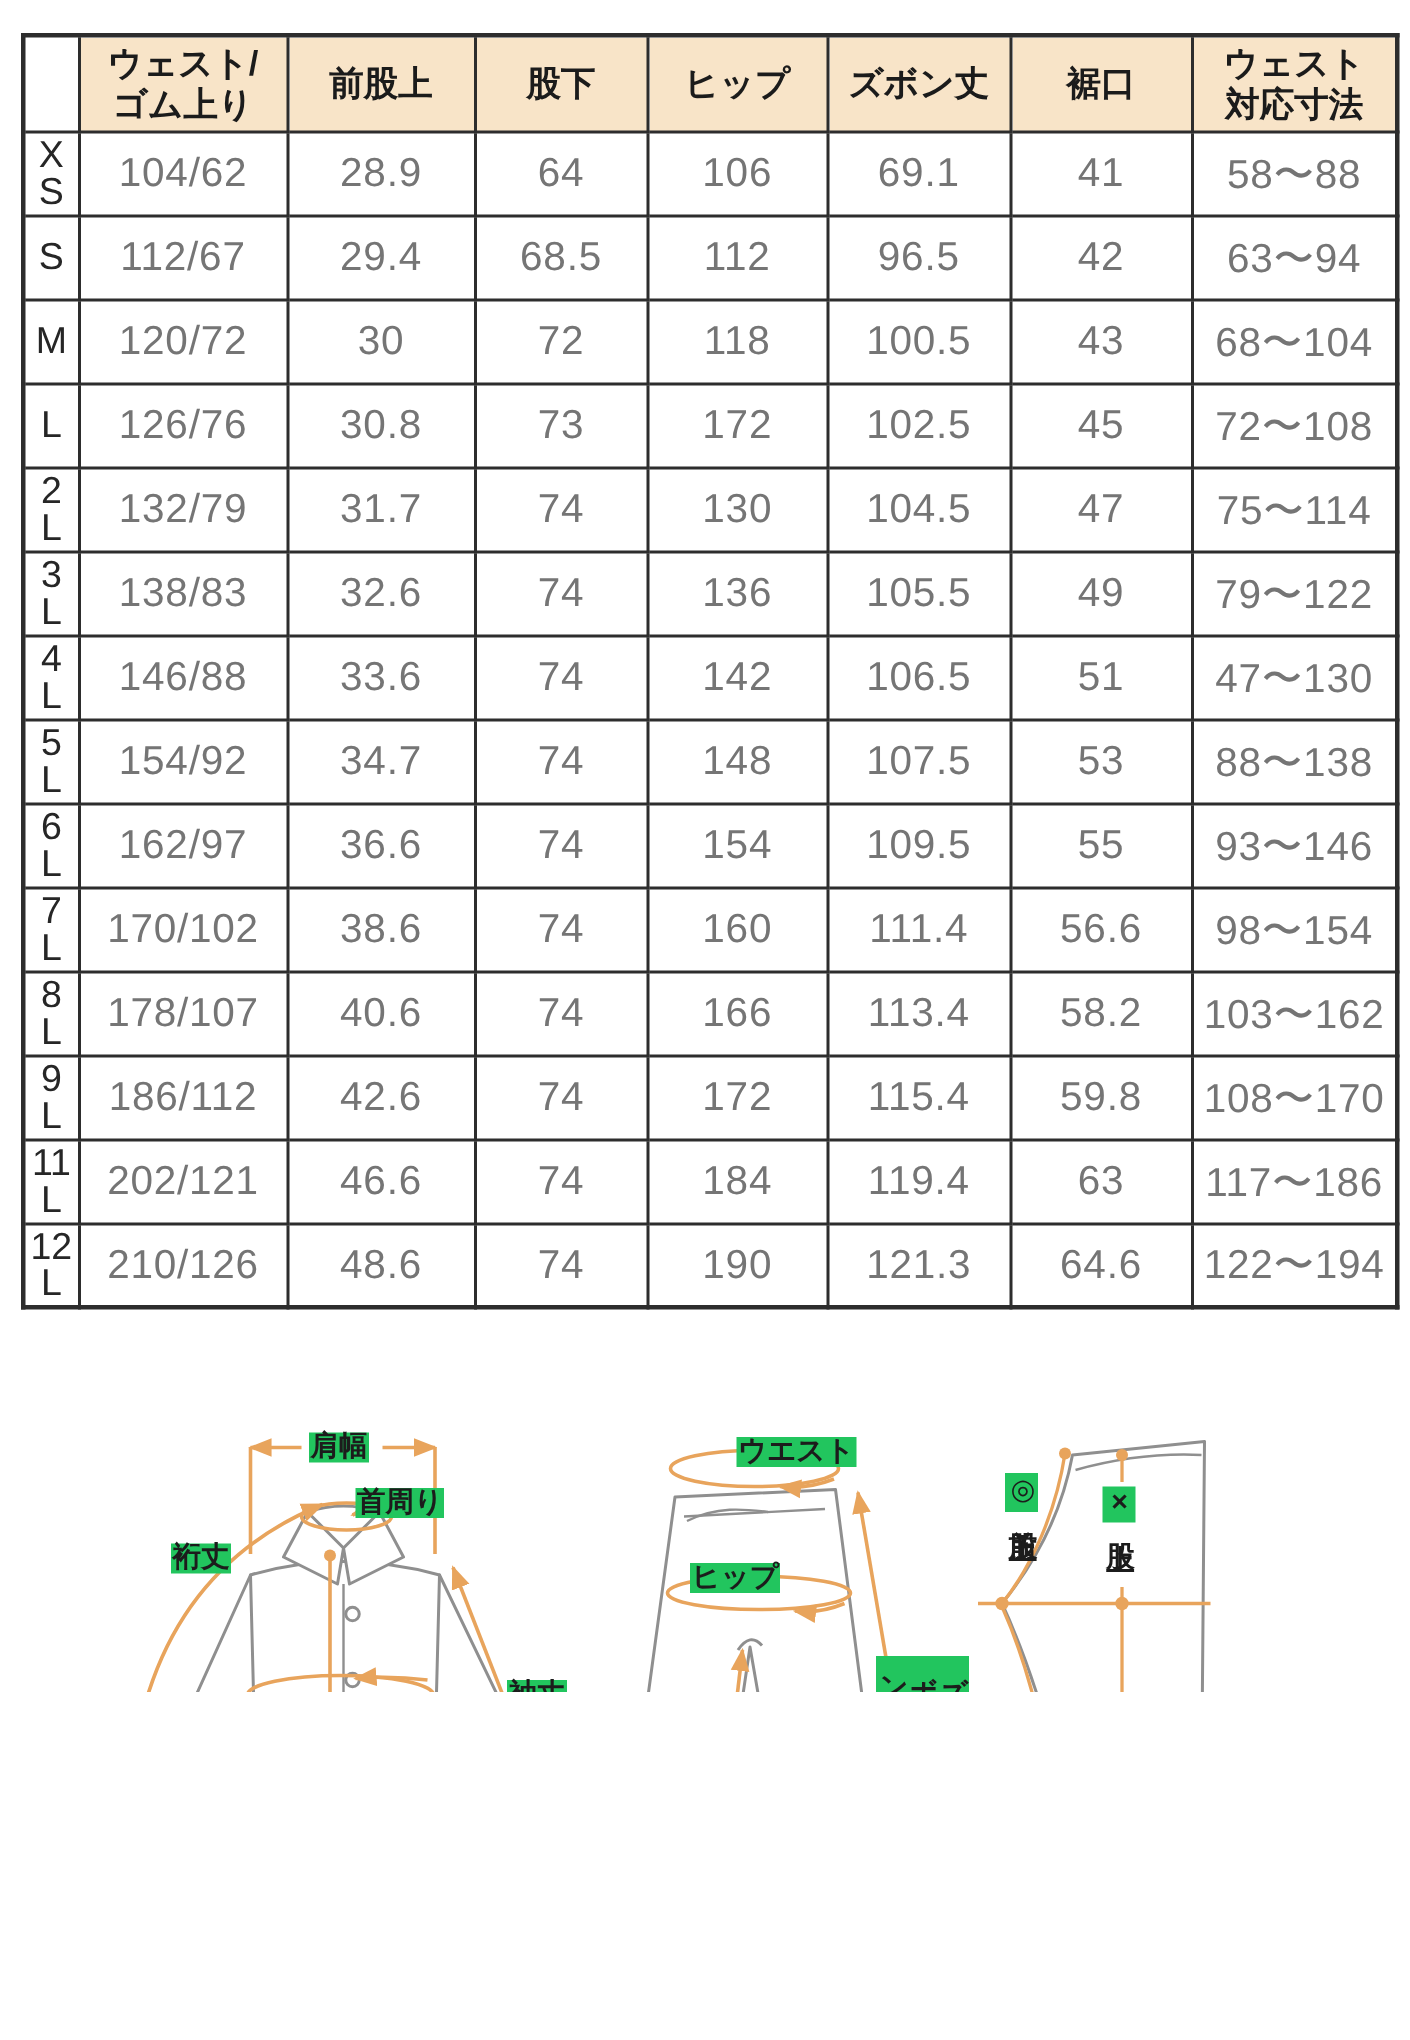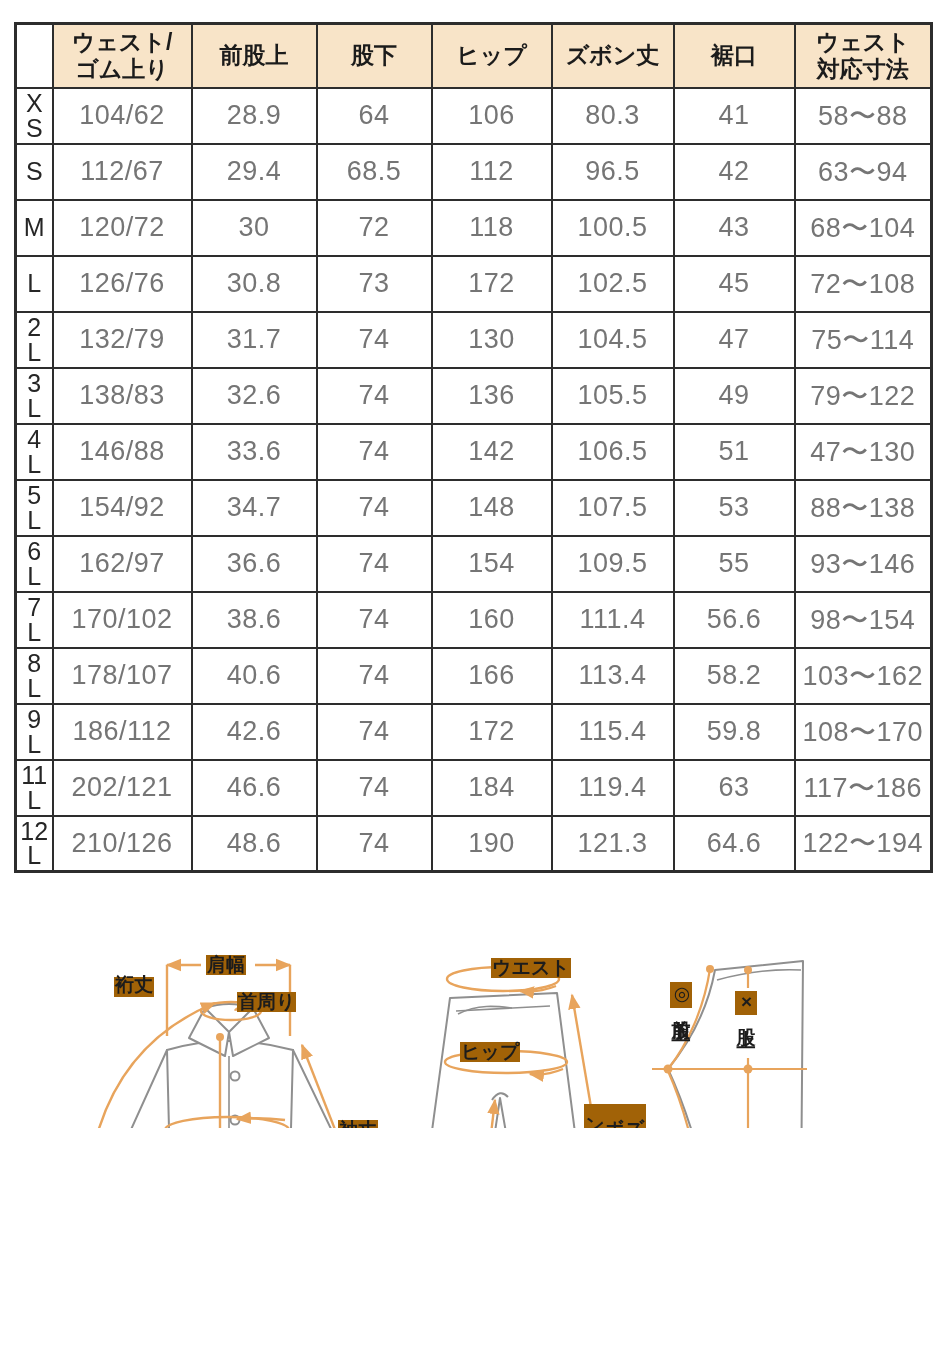--- a/index.html
+++ b/index.html
@@ -36,21 +36,21 @@
   .size-table tbody td.size-cell {
     color: #262626; font-size: 25px; line-height: 0.98;
     white-space: pre-line; padding: 0;
   }
 
   
   .diagram-svg { position: absolute; }
   .dlabel {
     position: absolute;
     color: #1c1c1c; font-weight: bold; font-size: 19px;
-    background: #a16207; line-height: 1.05; padding: 0 1px;
+    background: #22c55e; line-height: 1.05; padding: 0 1px;
     white-space: nowrap;
   }
   .vlabel {
     writing-mode: vertical-rl; text-orientation: upright;
     letter-spacing: 1px; white-space: normal;
   }
   .glabel {
     color: #9c9c9c; font-size: 17px; letter-spacing: 3px;
     background: transparent;
   }
@@ -92,21 +92,21 @@
       </tr>
     </thead>
     <tbody>
         <tr>
           <td class="size-cell">X
 S</td>
           <td class="value-cell">104/62</td>
           <td class="value-cell">28.9</td>
           <td class="value-cell">64</td>
           <td class="value-cell">106</td>
-          <td class="value-cell">80.3</td>
+          <td class="value-cell">69.1</td>
           <td class="value-cell">41</td>
           <td class="value-cell">58〜88</td>
         </tr>
         <tr>
           <td class="size-cell">S</td>
           <td class="value-cell">112/67</td>
           <td class="value-cell">29.4</td>
           <td class="value-cell">68.5</td>
           <td class="value-cell">112</td>
           <td class="value-cell">96.5</td>
@@ -338,21 +338,21 @@
       <circle cx="98" cy="22" r="4"></circle>
       <circle cx="18" cy="121" r="4.5"></circle>
       <circle cx="98" cy="121" r="4.5"></circle>
       <circle cx="64" cy="370" r="4.5"></circle>
       <circle cx="98" cy="370" r="4.5"></circle>
     </g>
   </svg>
 
   <div class="dlabel" style="left:206px; top:955px;">肩幅</div>
   <div class="dlabel" style="left:237px; top:992px;">首周り</div>
-  <div class="dlabel" style="left:114px; top:977px;font-family:Liberation Mono, monospace;">裄丈</div>
+  <div class="dlabel" style="left:114px; top:1029px;">裄丈</div>
   <div class="dlabel" style="left:168px; top:1127px;margin-top:36px;">バスト</div>
   <div class="dlabel vlabel" style="left:206px; top:1178px;">着丈</div>
   <div class="dlabel" style="left:338px; top:1120px;">袖丈</div>
   <div class="dlabel" style="left:80px; top:1262px;">袖口</div>
   <div class="dlabel" style="left:168px; top:1302px;">裾周り</div>
 
   <div class="dlabel" style="left:491px; top:958px;">ウエスト</div>
   <div class="dlabel" style="left:460px; top:1042px;">ヒップ</div>
   <div class="dlabel vlabel" style="left:584px; top:1104px;">ズボン丈</div>
   <div class="dlabel vlabel" style="left:462px; top:1162px;">股下</div>

